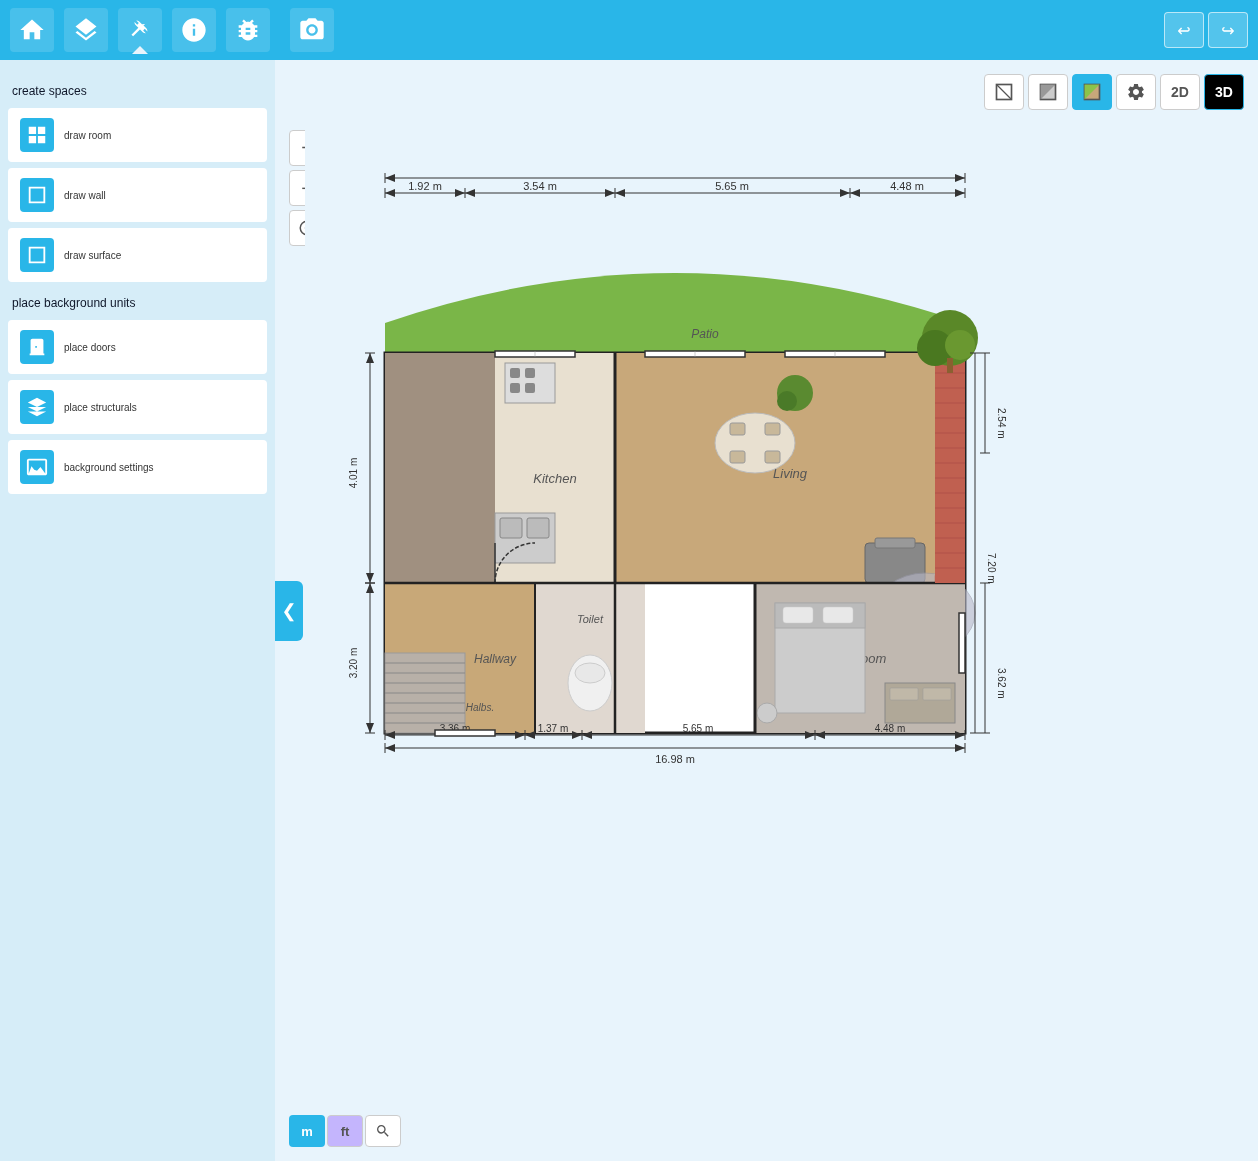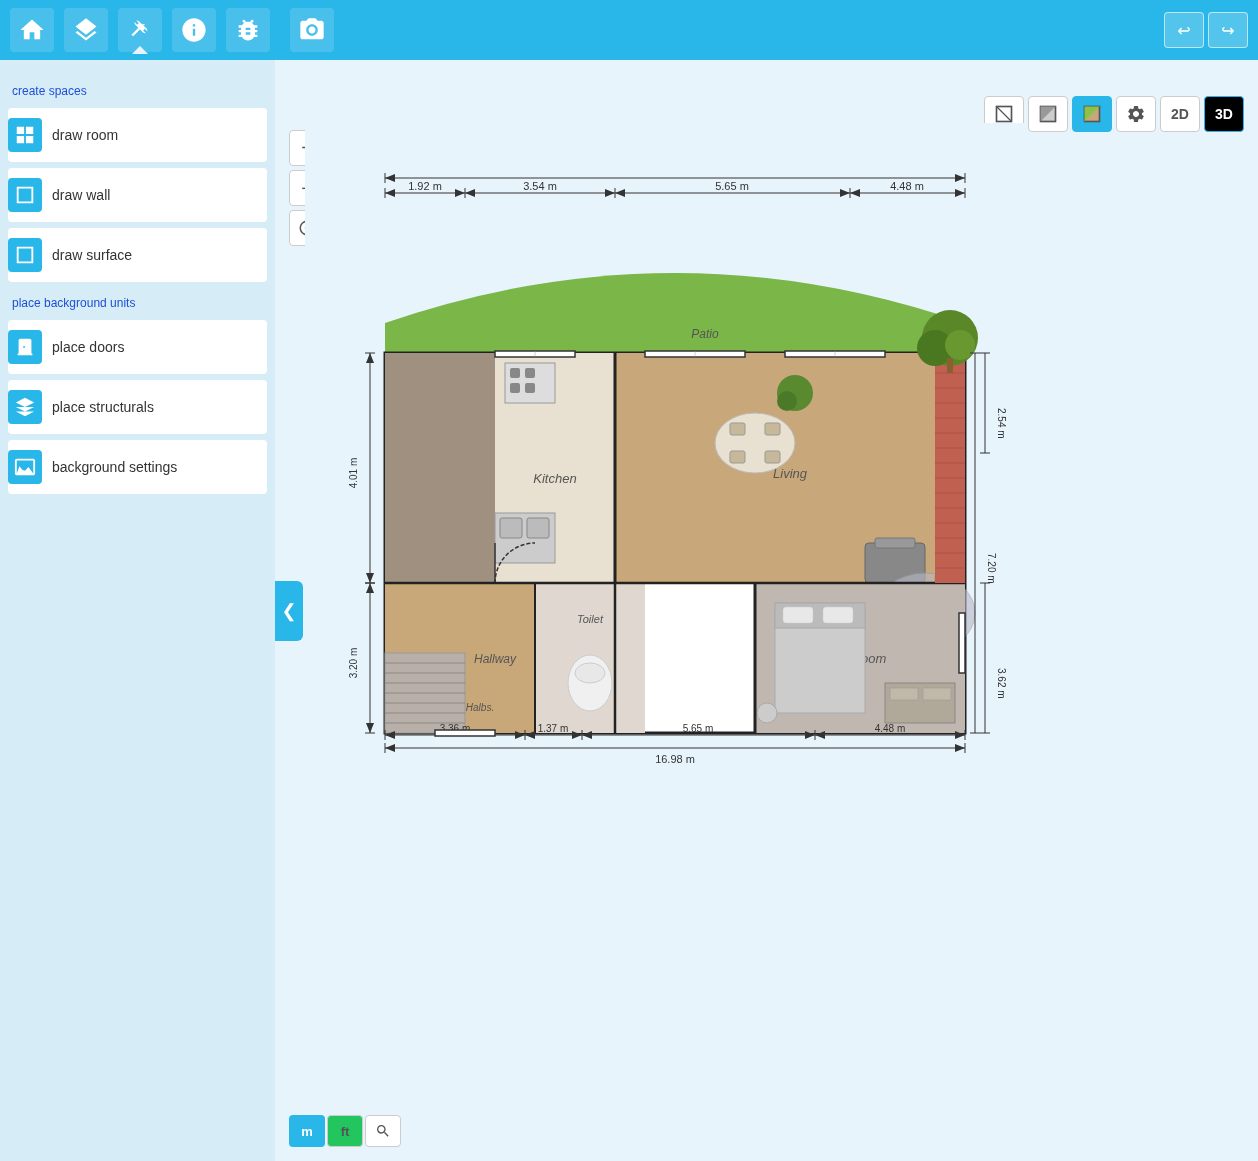--- a/index.html
+++ b/index.html
@@ -68,35 +68,35 @@
       flex-shrink: 0;
       padding: 16px 8px;
       display: flex;
       flex-direction: column;
       gap: 6px;
       position: relative;
       z-index: 10;
     }
     .sidebar-section-label {
       font-size: 12px;
-      color: #1d4ed8;
+      color: #0f172a;
       margin: 8px 0 4px 4px;
       font-weight: 400;
     }
     .sidebar-item {
       display: flex;
       align-items: center;
       gap: 10px;
       background: white;
       border-radius: 4px;
-      padding: 10px 0;
+      padding: 10px 12px;
       cursor: pointer;
       border: none;
       width: 100%;
-      font-size: 14px;
+      font-size: 10px;
       color: #333;
     }
     .sidebar-item .item-icon {
       width: 34px; height: 34px;
       background: #29b6e8;
       border-radius: 4px;
       display: flex; align-items: center; justify-content: center;
       flex-shrink: 0;
     }
     .sidebar-item .item-icon svg { width: 22px; height: 22px; fill: white; }
@@ -126,21 +126,20 @@
     }
 
     
     .view-controls {
       position: absolute;
       top: 14px;
       right: 14px;
       display: flex;
       align-items: center;
       gap: 4px;
-      margin-top: 22px;
     }
     .view-btn {
       width: 40px; height: 36px;
       background: white;
       border: 1.5px solid #ccc;
       border-radius: 4px;
       cursor: pointer;
       display: flex; align-items: center; justify-content: center;
     }
     .view-btn.active { background: #29b6e8; border-color: #29b6e8; }
@@ -188,21 +187,21 @@
       width: 36px; height: 32px;
       background: #29b6e8;
       border: none;
       border-radius: 4px;
       cursor: pointer;
       font-size: 13px; font-weight: bold;
       color: white;
       display: flex; align-items: center; justify-content: center;
     }
     .unit-btn.inactive {
-      background: #22c55e;
+      background: #c4b5fd;
       color: #555;
       border: 1.5px solid #ccc;
     }
     .unit-btn.zoom-reset {
       background: white;
       border: 1.5px solid #ccc;
       color: #555;
     }
 
     

